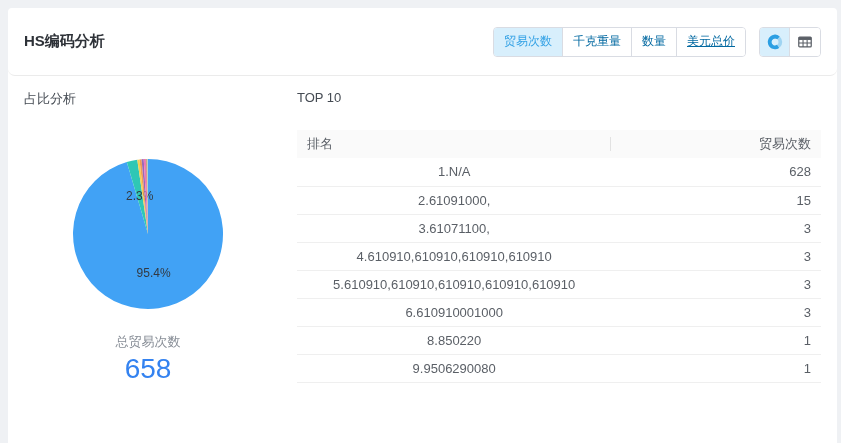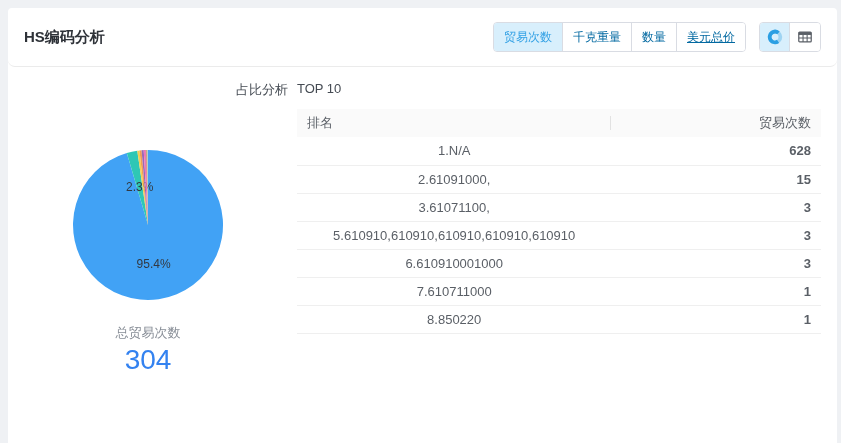--- a/index.html
+++ b/index.html
@@ -8,21 +8,21 @@
     background:#eff1f4;
     font-family:"Liberation Sans","DejaVu Sans",sans-serif;
     color:#5a5f66;
     font-size:13px;
   }
   .card {
     position:absolute; left:8px; top:8px; right:4px; bottom:0;
     background:#ffffff; border-radius:4px 4px 0 0;
   }
   .card-header {
-    height:59px; display:flex; align-items:center; justify-content:space-between;
+    height:68px; display:flex; align-items:center; justify-content:space-between;
     padding:0 16px; border-bottom:1px solid #ebebeb;border-radius:7px;
   }
   .card-title { font-size:15px; font-weight:bold; color:#2e3238; }
   .header-controls { display:flex; align-items:center; gap:13px; }
 
   .seg-group { display:flex; border:1px solid #d9dce3; border-radius:4px; overflow:hidden; background:#fff; }
   .seg-btn {
     height:28px; padding:0 10px; display:flex; align-items:center; justify-content:center;
     background:#fff; border:none; border-right:1px solid #d9dce3;
     font-size:12px; color:#0369a1; cursor:pointer; white-space:nowrap;
@@ -33,44 +33,44 @@
 
   .toggle-group { display:flex; border:1px solid #d9dce3; border-radius:4px; overflow:hidden; background:#fff; }
   .toggle-btn {
     width:30px; height:28px; display:flex; align-items:center; justify-content:center;
     background:#fff; border:none; border-right:1px solid #d9dce3; cursor:pointer;
   }
   .toggle-btn:last-child { border-right:none; }
   .toggle-btn.selected { background:#d8effc; }
 
   .content { display:flex; }
-  .left-pane { width:280px; padding-top:14px;text-align:right; }
+  .left-pane { width:280px; padding-top:14px; }
   .section-title { font-size:13px; color:#454b53; }
   .left-pane .section-title { margin-left:16px; }
   .pie-area { width:100%; display:flex; flex-direction:column; align-items:center; }
   svg.pie { margin-top:41px; display:block; }
   .pie-label { font-size:12px; fill:#333941; }
   .total-caption { margin-top:14px; font-size:13px; color:#878d96; }
   .total-value { margin-top:2px; font-size:28px; color:#3382f0; }
 
   .right-pane { flex:1; padding:14px 16px 0 9px; }
-  table.top10 { width:100%; border-collapse:collapse; margin-top:13px; table-layout:fixed; }
+  table.top10 { width:100%; border-collapse:collapse; margin-top:25px; table-layout:fixed; }
   table.top10 th {
     background:#fafafa; height:28px; font-weight:normal; font-size:13px; color:#5a5f66;
     padding:0 10px; text-align:left; position:relative;
   }
   table.top10 th.col-count { text-align:right; }
   table.top10 th.col-rank::after {
     content:""; position:absolute; right:0; top:7px; width:1px; height:14px; background:#e2e2e2;
   }
   table.top10 td {
     height:28px; padding:0 10px; font-size:13px; color:#5a5f66;
     border-bottom:1px solid #efefef; white-space:nowrap; overflow:hidden;text-align:center;
   }
-  table.top10 td.col-count { text-align:right;font-weight:bold; }
+  table.top10 td.col-count { text-align:right; }
   .col-rank { width:60%; }
   .col-count { width:40%; }
 </style>
 </head>
 <body>
 
 <div class="card">
   <div class="card-header">
     <div class="card-title">HS编码分析</div>
     <div class="header-controls">
@@ -115,21 +115,21 @@
             <text x="76.7" y="50.9" text-anchor="middle" class="pie-label">2.3%</text>
             <path d="M85,85 L74.29,10.77 A75,75 0 0 1 76.42,10.49 Z" fill="#f5cf4f"></path>
             <path d="M85,85 L76.42,10.49 A75,75 0 0 1 78.56,10.28 Z" fill="#ef9e56"></path>
             <path d="M85,85 L78.56,10.28 A75,75 0 0 1 80.71,10.12 Z" fill="#9a68b8"></path>
             <path d="M85,85 L80.71,10.12 A75,75 0 0 1 82.85,10.03 Z" fill="#ec77b8"></path>
             <path d="M85,85 L82.85,10.03 A75,75 0 0 1 83.57,10.01 Z" fill="#e1575f"></path>
             <path d="M85,85 L83.57,10.01 A75,75 0 0 1 84.28,10.00 Z" fill="#86d560"></path>
             <path d="M85,85 L84.28,10.00 A75,75 0 0 1 85.00,10.00 Z" fill="#b5bdc9"></path>
           </svg>
         <div class="total-caption">总贸易次数</div>
-        <div class="total-value">304</div>
+        <div class="total-value">658</div>
       </div>
     </div>
 
     <div class="right-pane">
       <div class="section-title">TOP 10</div>
       <table class="top10">
         <thead>
           <tr>
             <th class="col-rank">排名</th>
             <th class="col-count">贸易次数</th>
@@ -142,32 +142,36 @@
             </tr>
             <tr>
               <td class="col-rank">2.61091000,</td>
               <td class="col-count">15</td>
             </tr>
             <tr>
               <td class="col-rank">3.61071100,</td>
               <td class="col-count">3</td>
             </tr>
             <tr>
+              <td class="col-rank">4.610910,610910,610910,610910</td>
+              <td class="col-count">3</td>
+            </tr>
+            <tr>
               <td class="col-rank">5.610910,610910,610910,610910,610910</td>
               <td class="col-count">3</td>
             </tr>
             <tr>
               <td class="col-rank">6.610910001000</td>
               <td class="col-count">3</td>
             </tr>
             <tr>
-              <td class="col-rank">7.610711000</td>
+              <td class="col-rank">8.850220</td>
               <td class="col-count">1</td>
             </tr>
             <tr>
-              <td class="col-rank">8.850220</td>
+              <td class="col-rank">9.9506290080</td>
               <td class="col-count">1</td>
             </tr>
           </tbody>
       </table>
     </div>
   </div>
 </div>
 
 </body></html>

